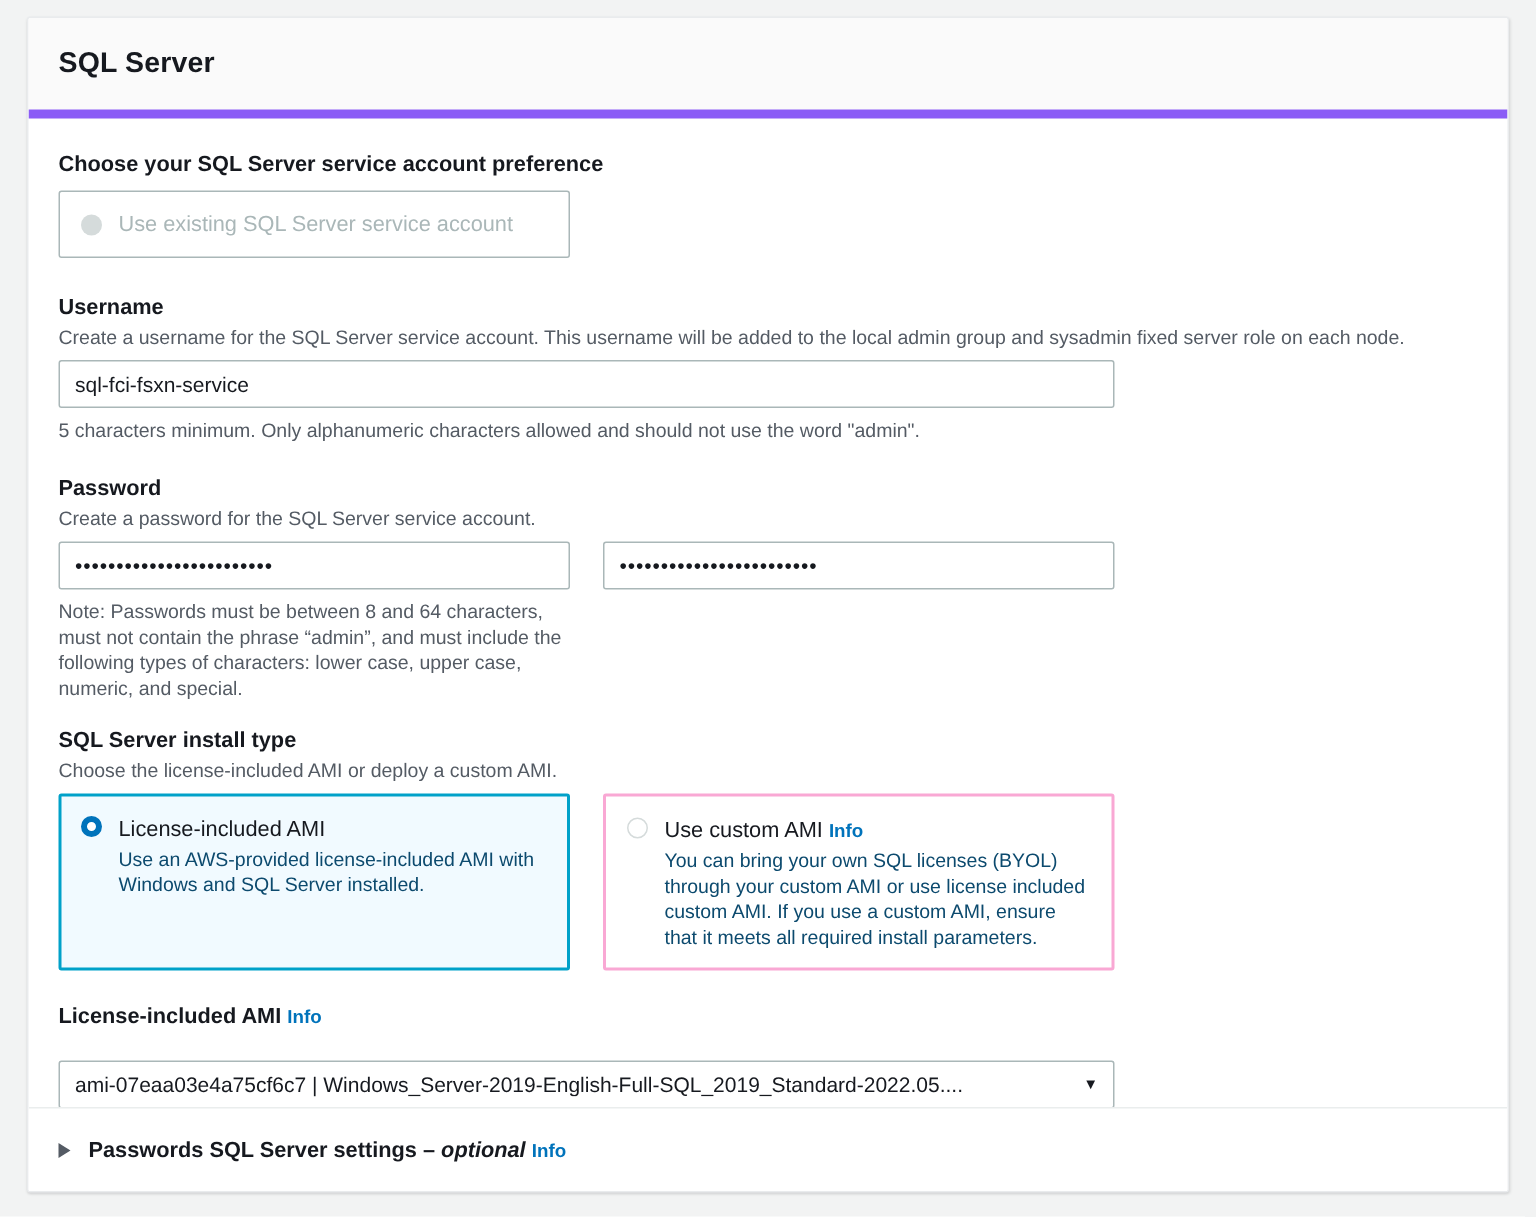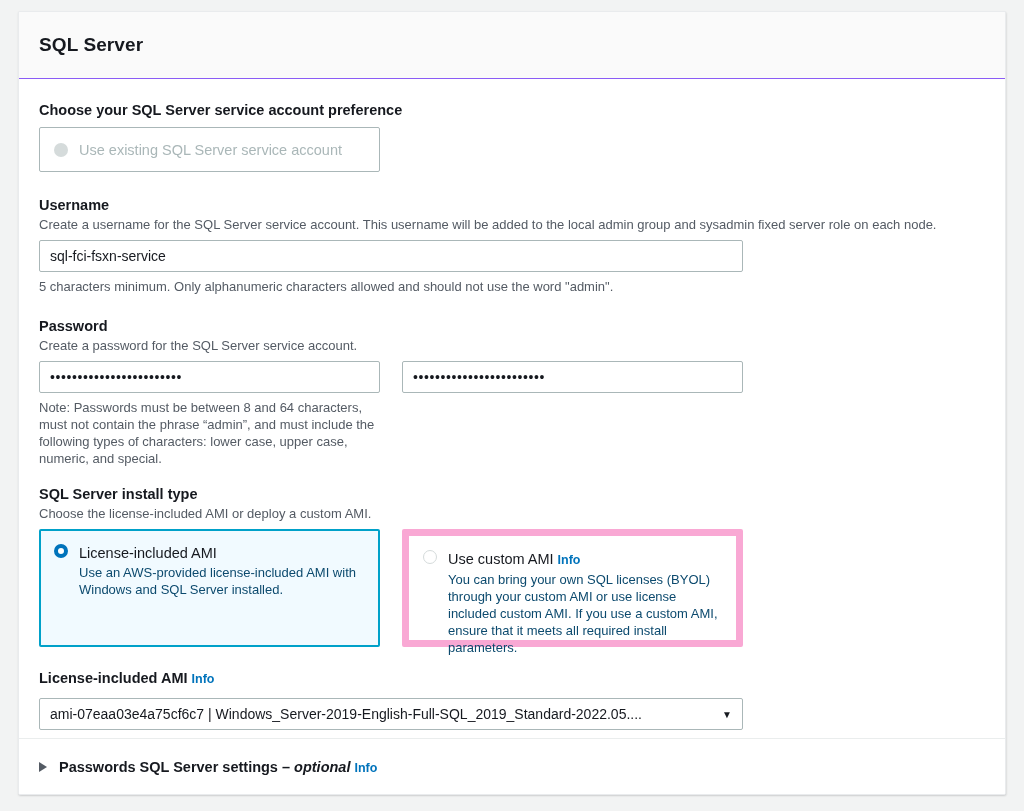--- a/index.html
+++ b/index.html
@@ -27,21 +27,21 @@
     border-radius: 2px;
     box-shadow: 0 1px 2px rgba(0,7,22,0.10), 1px 1px 2px rgba(0,7,22,0.06);
     box-sizing: border-box;
     overflow: hidden;
   }
 
   
   .panel-header {
     height: 67px;
     background: #fafafa;
-    border-bottom: 1px solid #8b5cf6;
+    border-bottom: 6px solid #8b5cf6;
     box-sizing: border-box;
     display: flex;
     align-items: center;
     padding: 0 20px;
   }
   .panel-title {
     font-size: 19px;
     font-weight: bold;
     color: #16191f;
     letter-spacing: 0.1px;
@@ -178,21 +178,21 @@
   
   .tile-row {
     display: flex;
     gap: 22px;
     margin-top: 2px;
   }
   .tile {
     width: 341px;
     height: 118px;
     box-sizing: border-box;
-    border: 7px solid #f9a8d4;
+    border: 2px solid #f9a8d4;
     border-radius: 2px;
     background: #ffffff;
     padding: 14px 14px 0 14px;
     display: flex;
     cursor: pointer;
   }
   .tile.selected {
     border: 2px solid #00a1c9;
     background: #f1faff;
     padding: 13px 13px 0 13px;
@@ -267,21 +267,21 @@
     font-weight: bold;
     color: #16191f;
   }
   .footer-text .opt {
     font-weight: bold;
     font-style: italic;
   }
   .mt-18 { margin-top: 18px; }
   .mt-22 { margin-top: 22px; }
   .mt-24 { margin-top: 24px; }
-  .mt-10 { margin-top: 10px; }
+  .mt-10 { margin-top: 20px; }
   .mt-8  { margin-top: 8px; }
 </style>
 </head>
 <body>
 
 <div class="panel">
 
   <div class="panel-header">
     <div class="panel-title">SQL Server</div>
   </div>

